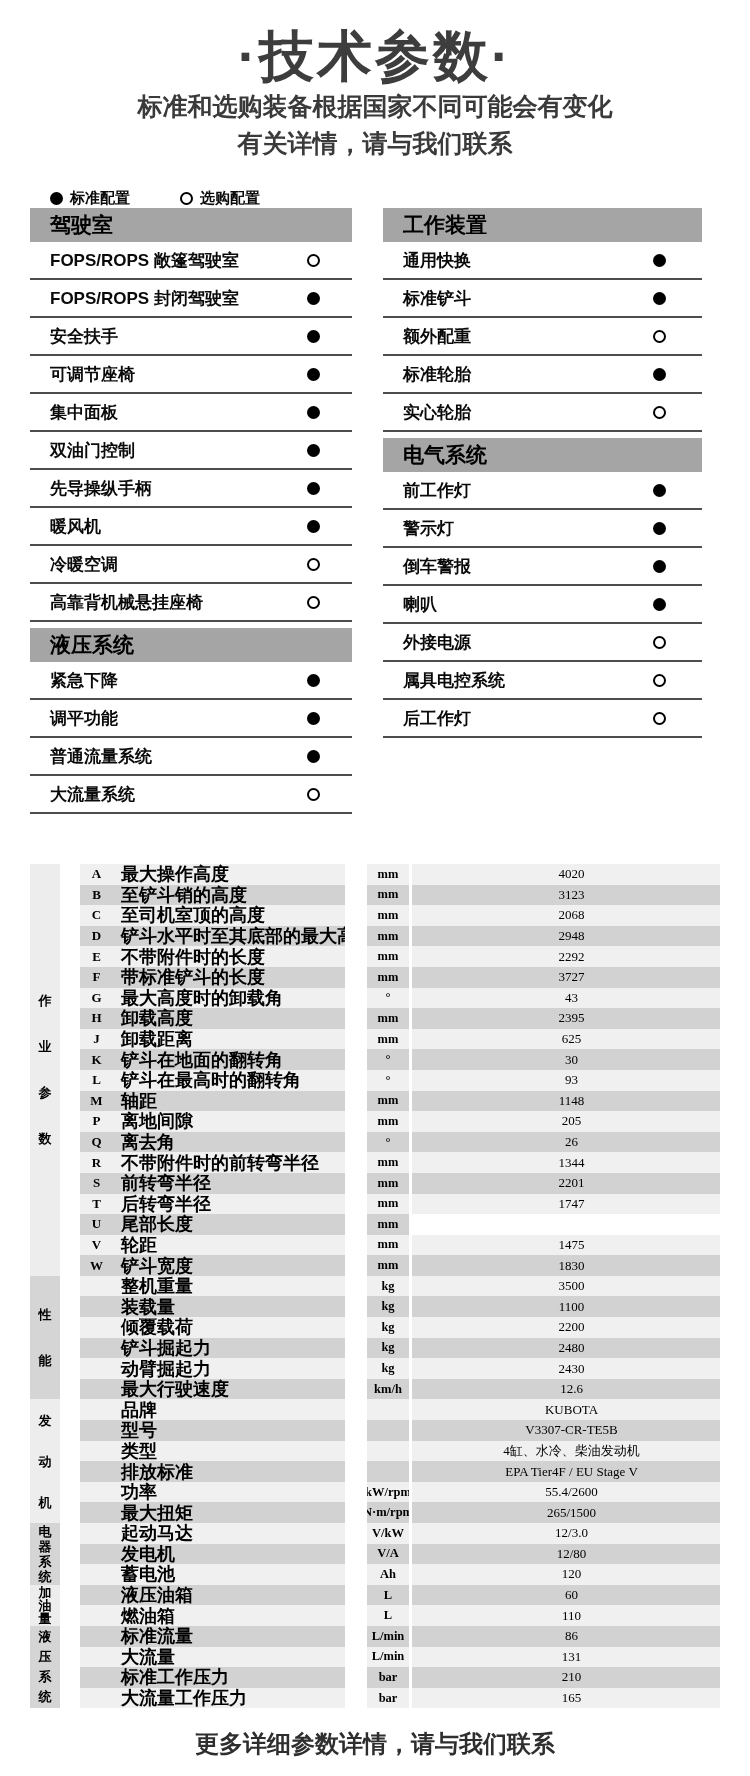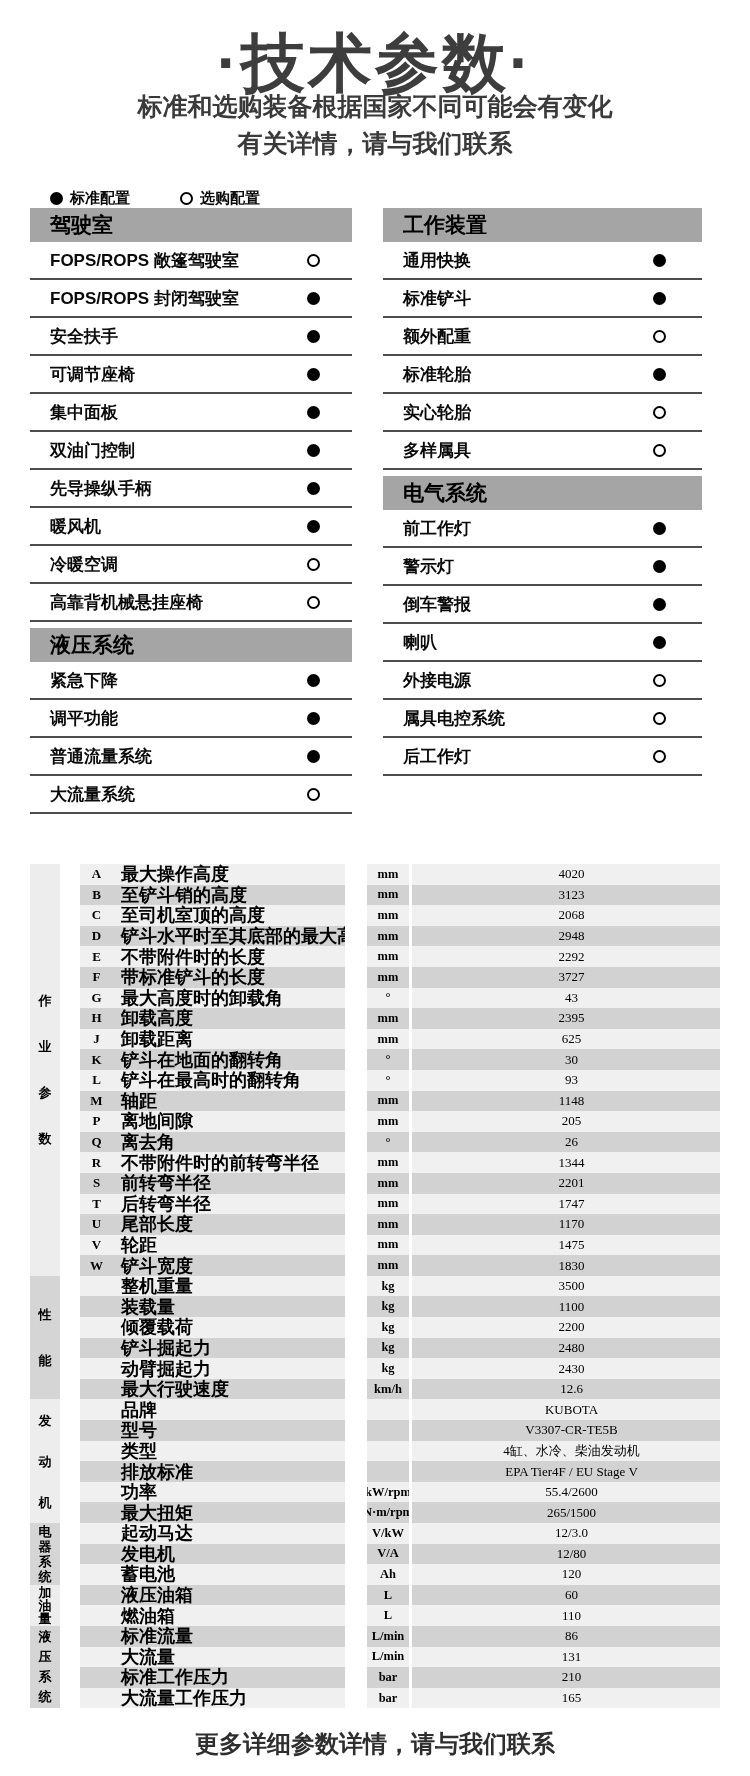--- a/index.html
+++ b/index.html
@@ -1,21 +1,21 @@
 <!DOCTYPE html>
 <html><head>
 <meta charset="utf-8">
 <style>
   html,body{margin:0;padding:0;background:#fff;}
   .page{position:relative;width:750px;height:1776px;background:#ffffff;
         font-family:"Liberation Sans",sans-serif;overflow:hidden;color:#111;}
 
   
   .title{position:absolute;top:20px;left:0;width:100%;text-align:center;
-         font-size:64px;font-weight:bold;color:#3d3d3d;letter-spacing:3px;}
+         font-size:55px;font-weight:bold;color:#3d3d3d;letter-spacing:3px;}
   .sub{position:absolute;left:0;width:100%;text-align:center;
        font-size:25px;font-weight:bold;color:#3a3a3a;}
   .sub1{top:90px;}
   .sub2{top:127px;}
 
   
   .legend{position:absolute;top:189px;left:50px;display:flex;gap:50px;align-items:center;
           font-size:15px;font-weight:bold;color:#0a0a0a;}
   .legend-item{display:flex;align-items:center;gap:7px;}
   .dot{display:inline-block;width:13px;height:13px;border-radius:50%;box-sizing:border-box;flex:none;}
@@ -153,24 +153,20 @@
         <div class="feat-row">
           <span class="feat-label">额外配重</span>
           <span class="dot opt"></span>
         </div>
         <div class="feat-row">
           <span class="feat-label">标准轮胎</span>
           <span class="dot std"></span>
         </div>
         <div class="feat-row">
           <span class="feat-label">实心轮胎</span>
-          <span class="dot opt"></span>
-        </div>
-        <div class="feat-row">
-          <span class="feat-label">多样属具</span>
           <span class="dot opt"></span>
         </div>
       </div>
       <div class="feat-section">
         <div class="feat-header">电气系统</div>
         <div class="feat-row">
           <span class="feat-label">前工作灯</span>
           <span class="dot std"></span>
         </div>
         <div class="feat-row">
@@ -271,21 +267,20 @@
       <div class="cell c-label bg-b" style="grid-area: 16 / 4;">前转弯半径</div>
       <div class="cell c-unit bg-b" style="grid-area: 16 / 6;">mm</div>
       <div class="cell c-value bg-b" style="grid-area: 16 / 8;">2201</div>
       <div class="cell c-letter bg-a" style="grid-area: 17 / 3;">T</div>
       <div class="cell c-label bg-a" style="grid-area: 17 / 4;">后转弯半径</div>
       <div class="cell c-unit bg-a" style="grid-area: 17 / 6;">mm</div>
       <div class="cell c-value bg-a" style="grid-area: 17 / 8;">1747</div>
       <div class="cell c-letter bg-b" style="grid-area: 18 / 3;">U</div>
       <div class="cell c-label bg-b" style="grid-area: 18 / 4;">尾部长度</div>
       <div class="cell c-unit bg-b" style="grid-area: 18 / 6;">mm</div>
-      <div class="cell c-value bg-b" style="grid-area: 18 / 8;">1170</div>
       <div class="cell c-letter bg-a" style="grid-area: 19 / 3;">V</div>
       <div class="cell c-label bg-a" style="grid-area: 19 / 4;">轮距</div>
       <div class="cell c-unit bg-a" style="grid-area: 19 / 6;">mm</div>
       <div class="cell c-value bg-a" style="grid-area: 19 / 8;">1475</div>
       <div class="cell c-letter bg-b" style="grid-area: 20 / 3;">W</div>
       <div class="cell c-label bg-b" style="grid-area: 20 / 4;">铲斗宽度</div>
       <div class="cell c-unit bg-b" style="grid-area: 20 / 6;">mm</div>
       <div class="cell c-value bg-b" style="grid-area: 20 / 8;">1830</div>
       <div class="cell c-cat cat-b" style="grid-area: 21 / 1 / span 6;">
         <span style="line-height: 46px;">性</span>

